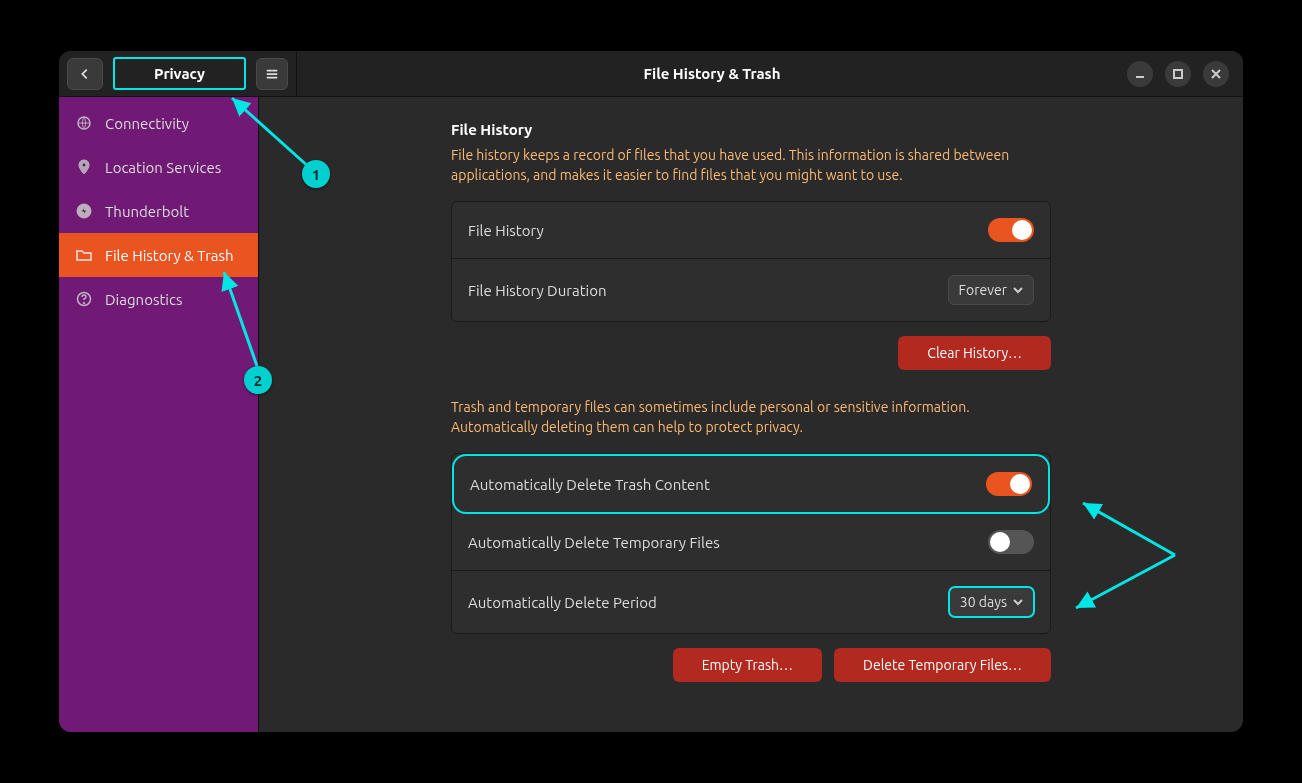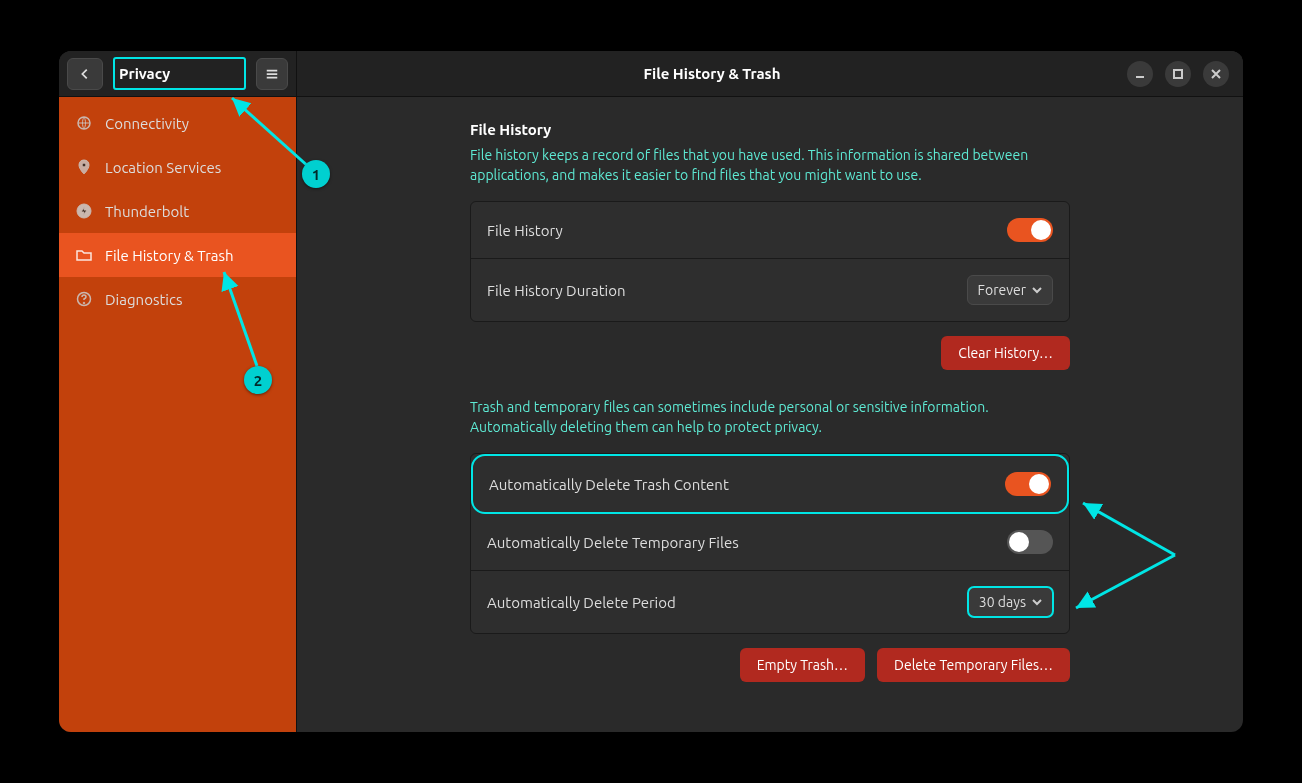--- a/index.html
+++ b/index.html
@@ -42,20 +42,21 @@
     align-items: center;
     justify-content: center;
     color: #ddd;
     font-size: 14px;
     cursor: pointer;
   }
   .hbtn.back { width: 36px; }
   .hbtn svg { width: 14px; height: 14px; fill: none; stroke: #ddd; stroke-width: 2; }
   .title-priv {
     flex: 1;
+    text-align: center;
     font-weight: 700;
     font-size: 15px;
     color: #fff;
     border: 2px solid #00e5e5;
     border-radius: 3px;
     padding: 6px 4px;
     margin: 0 4px;
   }
   .titlebar-center {
     flex: 1;
@@ -72,22 +73,22 @@
   .winctl {
     width: 26px; height: 26px;
     border-radius: 50%;
     background: #3a3a3a;
     display: flex; align-items:center; justify-content:center;
     cursor: pointer;
   }
   .winctl svg { width:12px; height:12px; stroke:#ccc; stroke-width:2; fill:none; }
   .body { flex:1; display:flex; overflow:hidden; }
   .sidebar {
-    width: 238px;
-    background: #c2410c;
+    width: 200px;
+    background: #701a75;
     border-right: 1px solid #111;
     padding-top: 4px;
   }
   .side-item {
     display: flex;
     align-items: center;
     gap: 12px;
     padding: 13px 16px;
     font-size: 15px;
     color: #ddd;
@@ -97,21 +98,21 @@
   .side-item .ic { width: 18px; height: 18px; display:flex; align-items:center; justify-content:center; opacity:.85;}
   .side-item .ic svg { width:16px; height:16px; stroke:#ccc; fill:#ccc; }
   .side-item.active .ic svg { stroke:#fff; fill:#fff; }
   .content {
     flex:1;
     overflow:auto;
     padding: 24px 0 40px 0;
   }
   .inner { width: 600px; margin: 0 auto; }
   .sect-title { font-weight:700; font-size:15px; color:#fff; margin-bottom:8px; }
-  .sect-desc { font-size:14px; color:#5eead4; margin-bottom:16px; line-height:1.4; }
+  .sect-desc { font-size:14px; color:#fdba74; margin-bottom:16px; line-height:1.4; }
   .panel { border:1px solid #1a1a1a; background:#2e2e2e; border-radius:6px; margin-bottom:14px; }
   .row {
     display:flex; align-items:center; justify-content:space-between;
     padding: 16px 16px;
     border-bottom:1px solid #1a1a1a;
     font-size:15px;
   }
   .row:last-child { border-bottom:none; }
   .row-hl { border:2px solid #00e5e5; border-radius:14px; }
   .toggle {
@@ -128,21 +129,21 @@
   .dropdown {
     background:#3a3a3a; border:1px solid #4a4a4a; border-radius:6px;
     padding:6px 10px; font-size:14px; display:flex; align-items:center; gap:6px;
     cursor:pointer;
     margin-left:19px;
   }
   .dropdown.hl { outline:2px solid #00e5e5; outline-offset:-1px; }
   .dropdown svg { width:10px; height:10px; stroke:#ccc; stroke-width:2; fill:none; }
   .btnrow { display:flex; justify-content:flex-end; gap:12px; margin-bottom:28px;}
   .btn {
-    padding:8px 16px; border-radius:6px; font-size:14px; cursor:pointer;
+    padding:8px 28px; border-radius:6px; font-size:14px; cursor:pointer;
     border:1px solid transparent;
   }
   .btn.red { background:#b1291f; color:#fff; }
 
   
   .anno { position:absolute; pointer-events:none; }
   .badge {
     width:28px; height:28px; border-radius:50%;
     background:#00d0d0; color:#002b2b;
     font-weight:700; font-size:15px;

